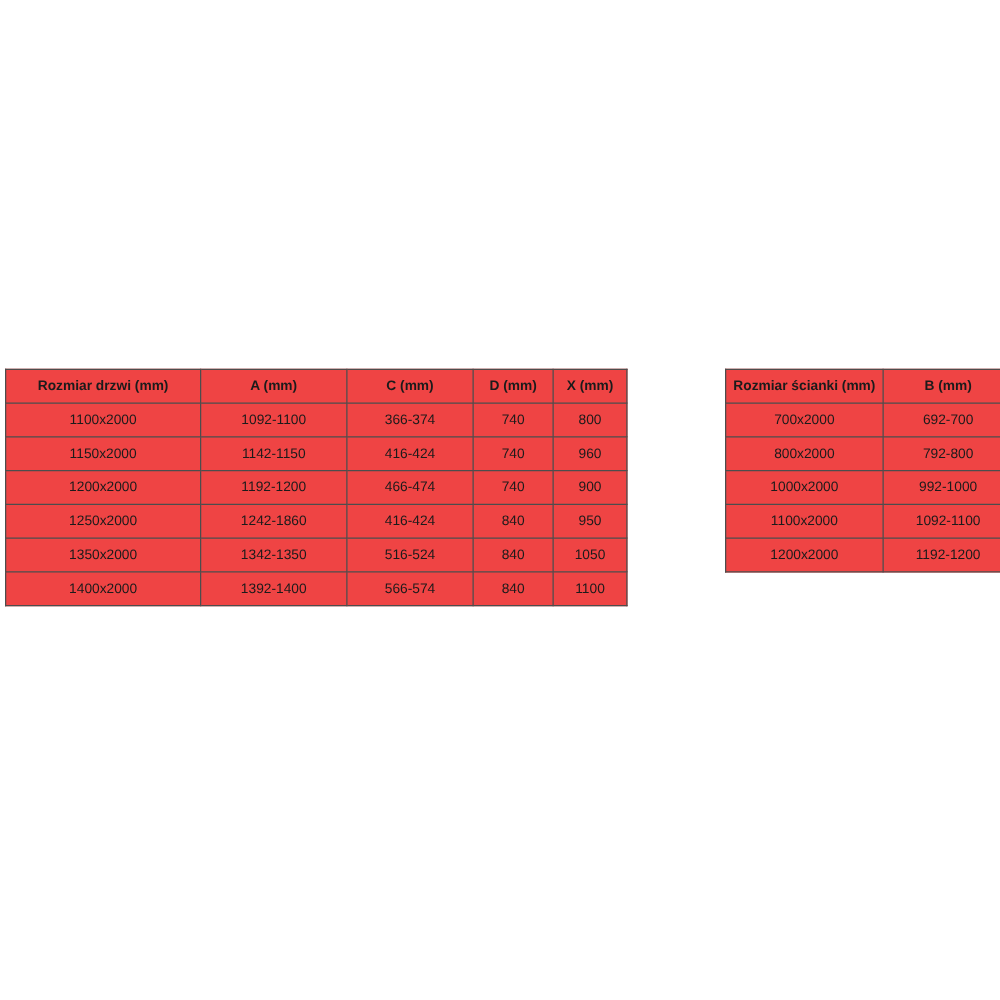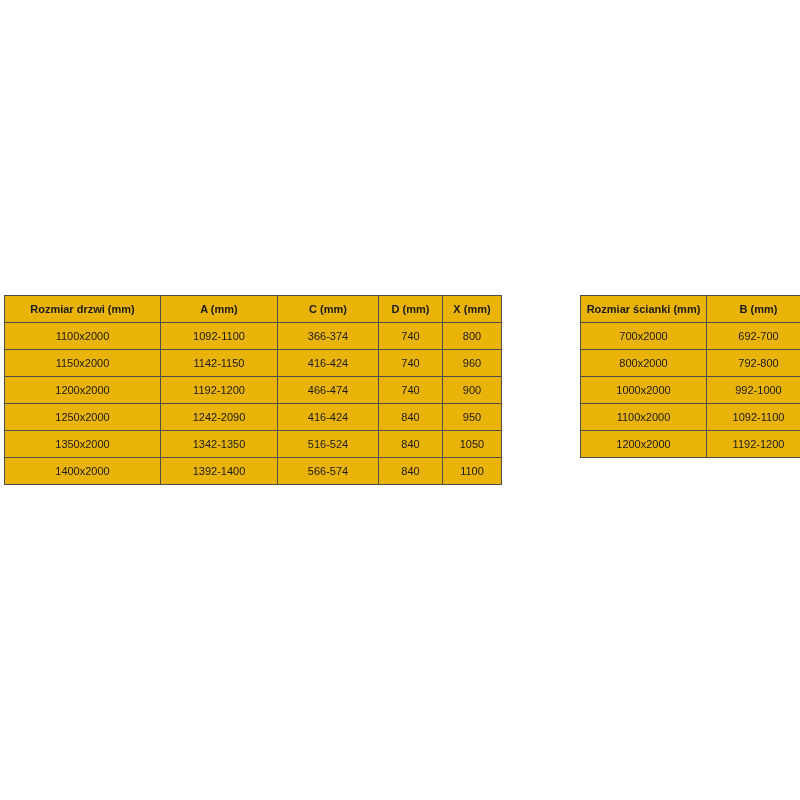--- a/index.html
+++ b/index.html
@@ -10,21 +10,21 @@
   body {
     width: 800px;
     height: 800px;
     position: relative;
     font-family: "Liberation Sans", sans-serif;
   }
   .spec-table {
     position: absolute;
     border-collapse: collapse;
     table-layout: fixed;
-    background: #eab308;
+    background: #ef4444;
   }
   .spec-table th,
   .spec-table td {
     border: 1px solid #4d4d4d;
     text-align: center;
     vertical-align: middle;
     height: 26px;
     padding: 0 2px;
     font-size: 11px;
     line-height: 1;
@@ -88,21 +88,21 @@
       </tr>
       <tr>
         <td>1200x2000</td>
         <td>1192-1200</td>
         <td>466-474</td>
         <td>740</td>
         <td>900</td>
       </tr>
       <tr>
         <td>1250x2000</td>
-        <td>1242-2090</td>
+        <td>1242-1860</td>
         <td>416-424</td>
         <td>840</td>
         <td>950</td>
       </tr>
       <tr>
         <td>1350x2000</td>
         <td>1342-1350</td>
         <td>516-524</td>
         <td>840</td>
         <td>1050</td>

